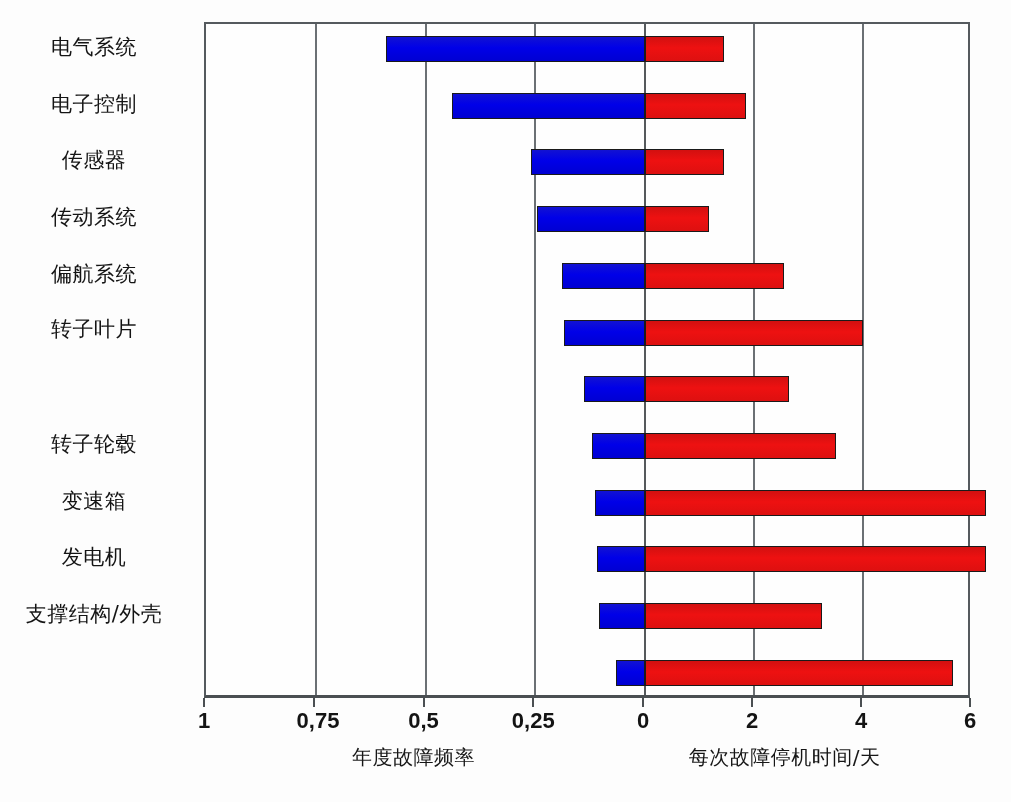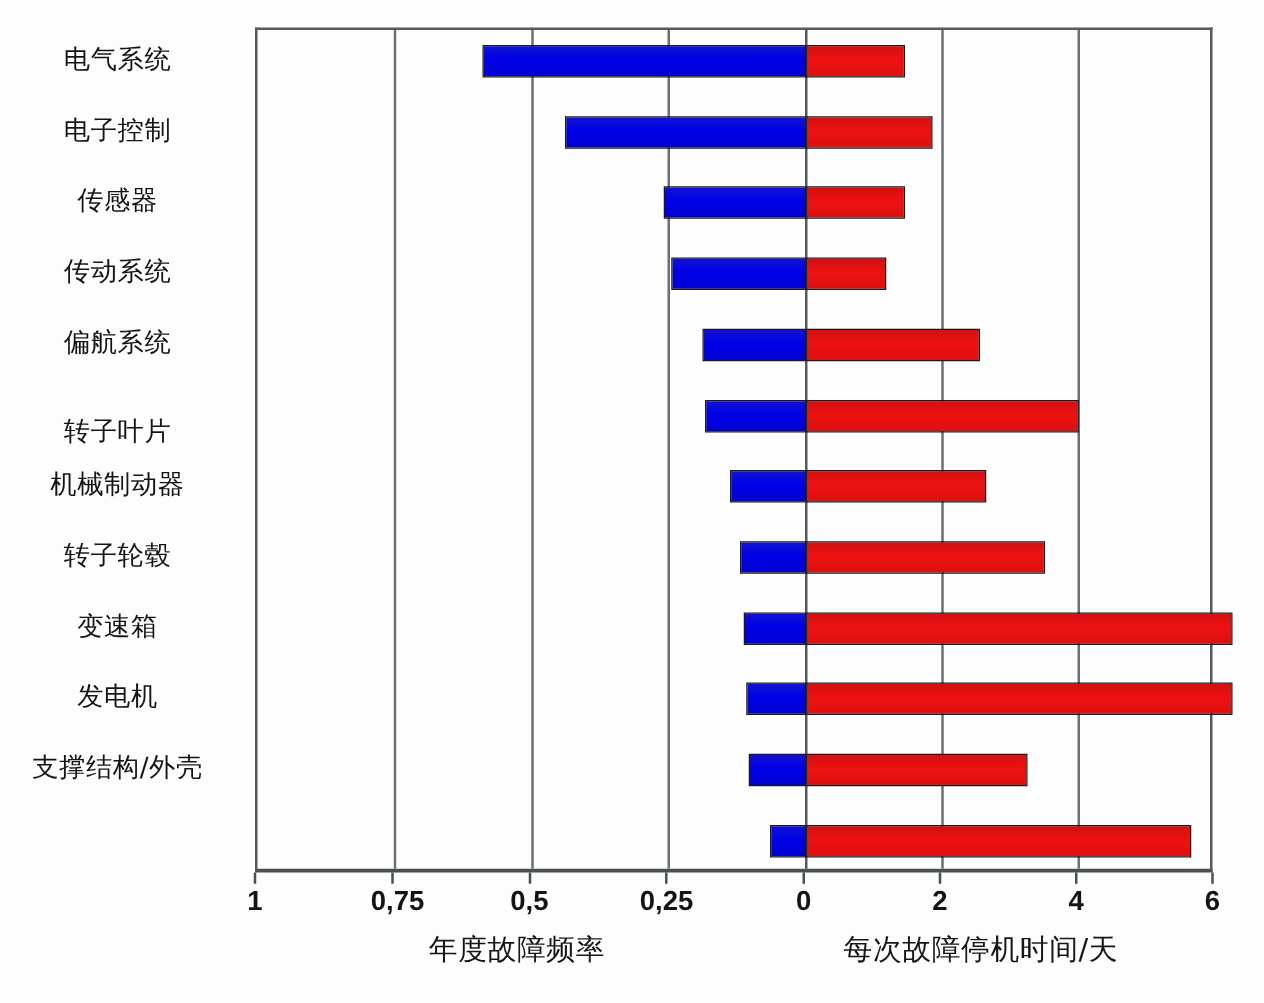--- a/index.html
+++ b/index.html
@@ -116,42 +116,41 @@
     font-size: 22px;
     font-weight: bold;
     color: #141414;
     font-family: "Liberation Sans", sans-serif;
     white-space: nowrap;
   }
 
   .axis-caption {
     position: absolute;
     top: 744px;
-    font-size: 23px;
+    font-size: 20px;
     color: #161616;
     font-weight: 500;
     white-space: nowrap;
     letter-spacing: 0.5px;
     transform: translateX(-50%);
     font-family: "DejaVu Sans", "Liberation Sans", sans-serif;
   }
 </style>
 </head>
 <body>
 
 <div id="chart-root">
 
   <div id="category-axis">
       <div class="cat-label" style="top: 12px;">电气系统</div>
       <div class="cat-label" style="top: 125.4px;">传感器</div>
       <div class="cat-label" style="top: 68.7px;">电子控制</div>
       <div class="cat-label" style="top: 182.1px;">传动系统</div>
       <div class="cat-label" style="top: 238.8px;">偏航系统</div>
-      <div class="cat-label" style="top: 310px;">转子叶片</div>
-      <div class="cat-label" style="top: 352.2px;">机械制动器</div>
+      <div class="cat-label" style="top: 294px;">转子叶片</div>
       <div class="cat-label" style="top: 408.9px;">转子轮毂</div>
       <div class="cat-label" style="top: 465.6px;">变速箱</div>
       <div class="cat-label" style="top: 522.3px;">发电机</div>
       <div class="cat-label" style="top: 579px;">支撑结构/外壳</div>
     </div>
 
   <div id="plot-area">
       <div class="gridline" style="left: 108.75px;"></div>
       <div class="gridline" style="left: 218.5px;"></div>
       <div class="gridline" style="left: 328.25px;"></div>

